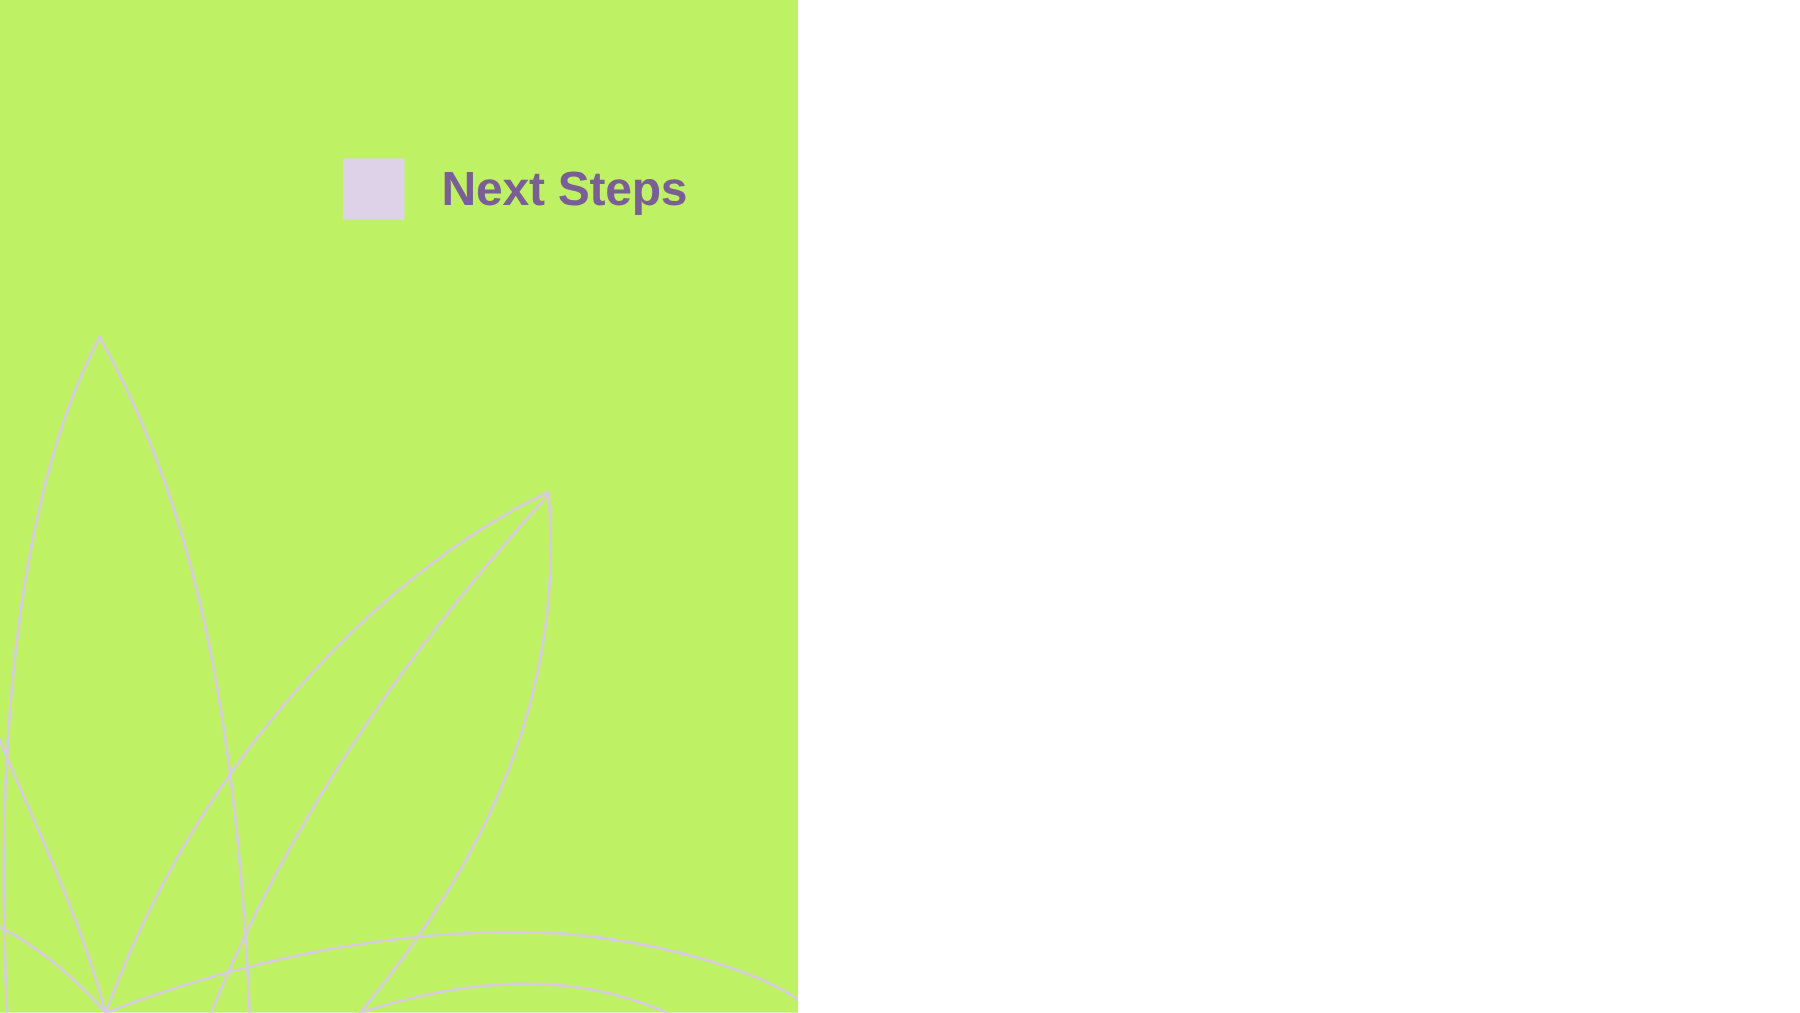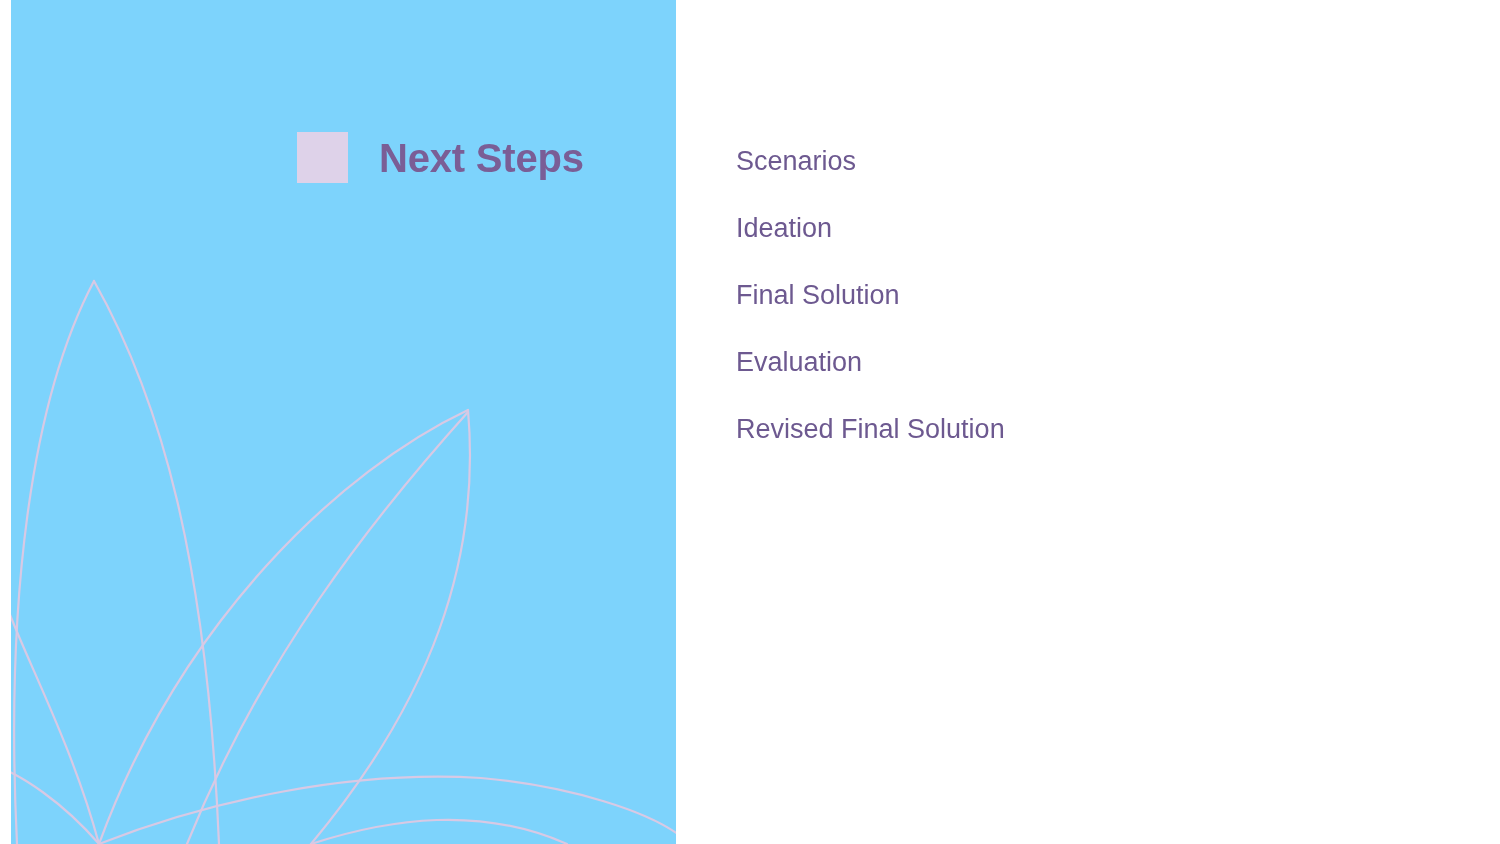--- a/index.html
+++ b/index.html
@@ -18,25 +18,25 @@
     position: relative;
     width: 1500px;
     height: 844px;
     background: #ffffff;
     overflow: hidden;
   }
 
   
   #left-panel {
     position: absolute;
-    left: 11px;
+    left: 0;
     top: 0;
     width: 665px;
     height: 844px;
-    background: #7dd3fc;
+    background: #bef264;
     overflow: hidden;
     text-align: center;
   }
 
   #leaf-decoration {
     position: absolute;
     left: 0;
     top: 0;
     width: 665px;
     height: 844px;
@@ -118,21 +118,14 @@
       </g>
     </svg>
 
     <div id="title-block">
       <div id="title-square"></div>
       <div id="slide-title">Next Steps</div>
     </div>
 
   </div>
 
-  <div id="content-list">
-    <div class="list-item">Scenarios</div>
-    <div class="list-item">Ideation</div>
-    <div class="list-item">Final Solution</div>
-    <div class="list-item">Evaluation</div>
-    <div class="list-item">Revised Final Solution</div>
-  </div>
 
 </div>
 
 </body></html>

